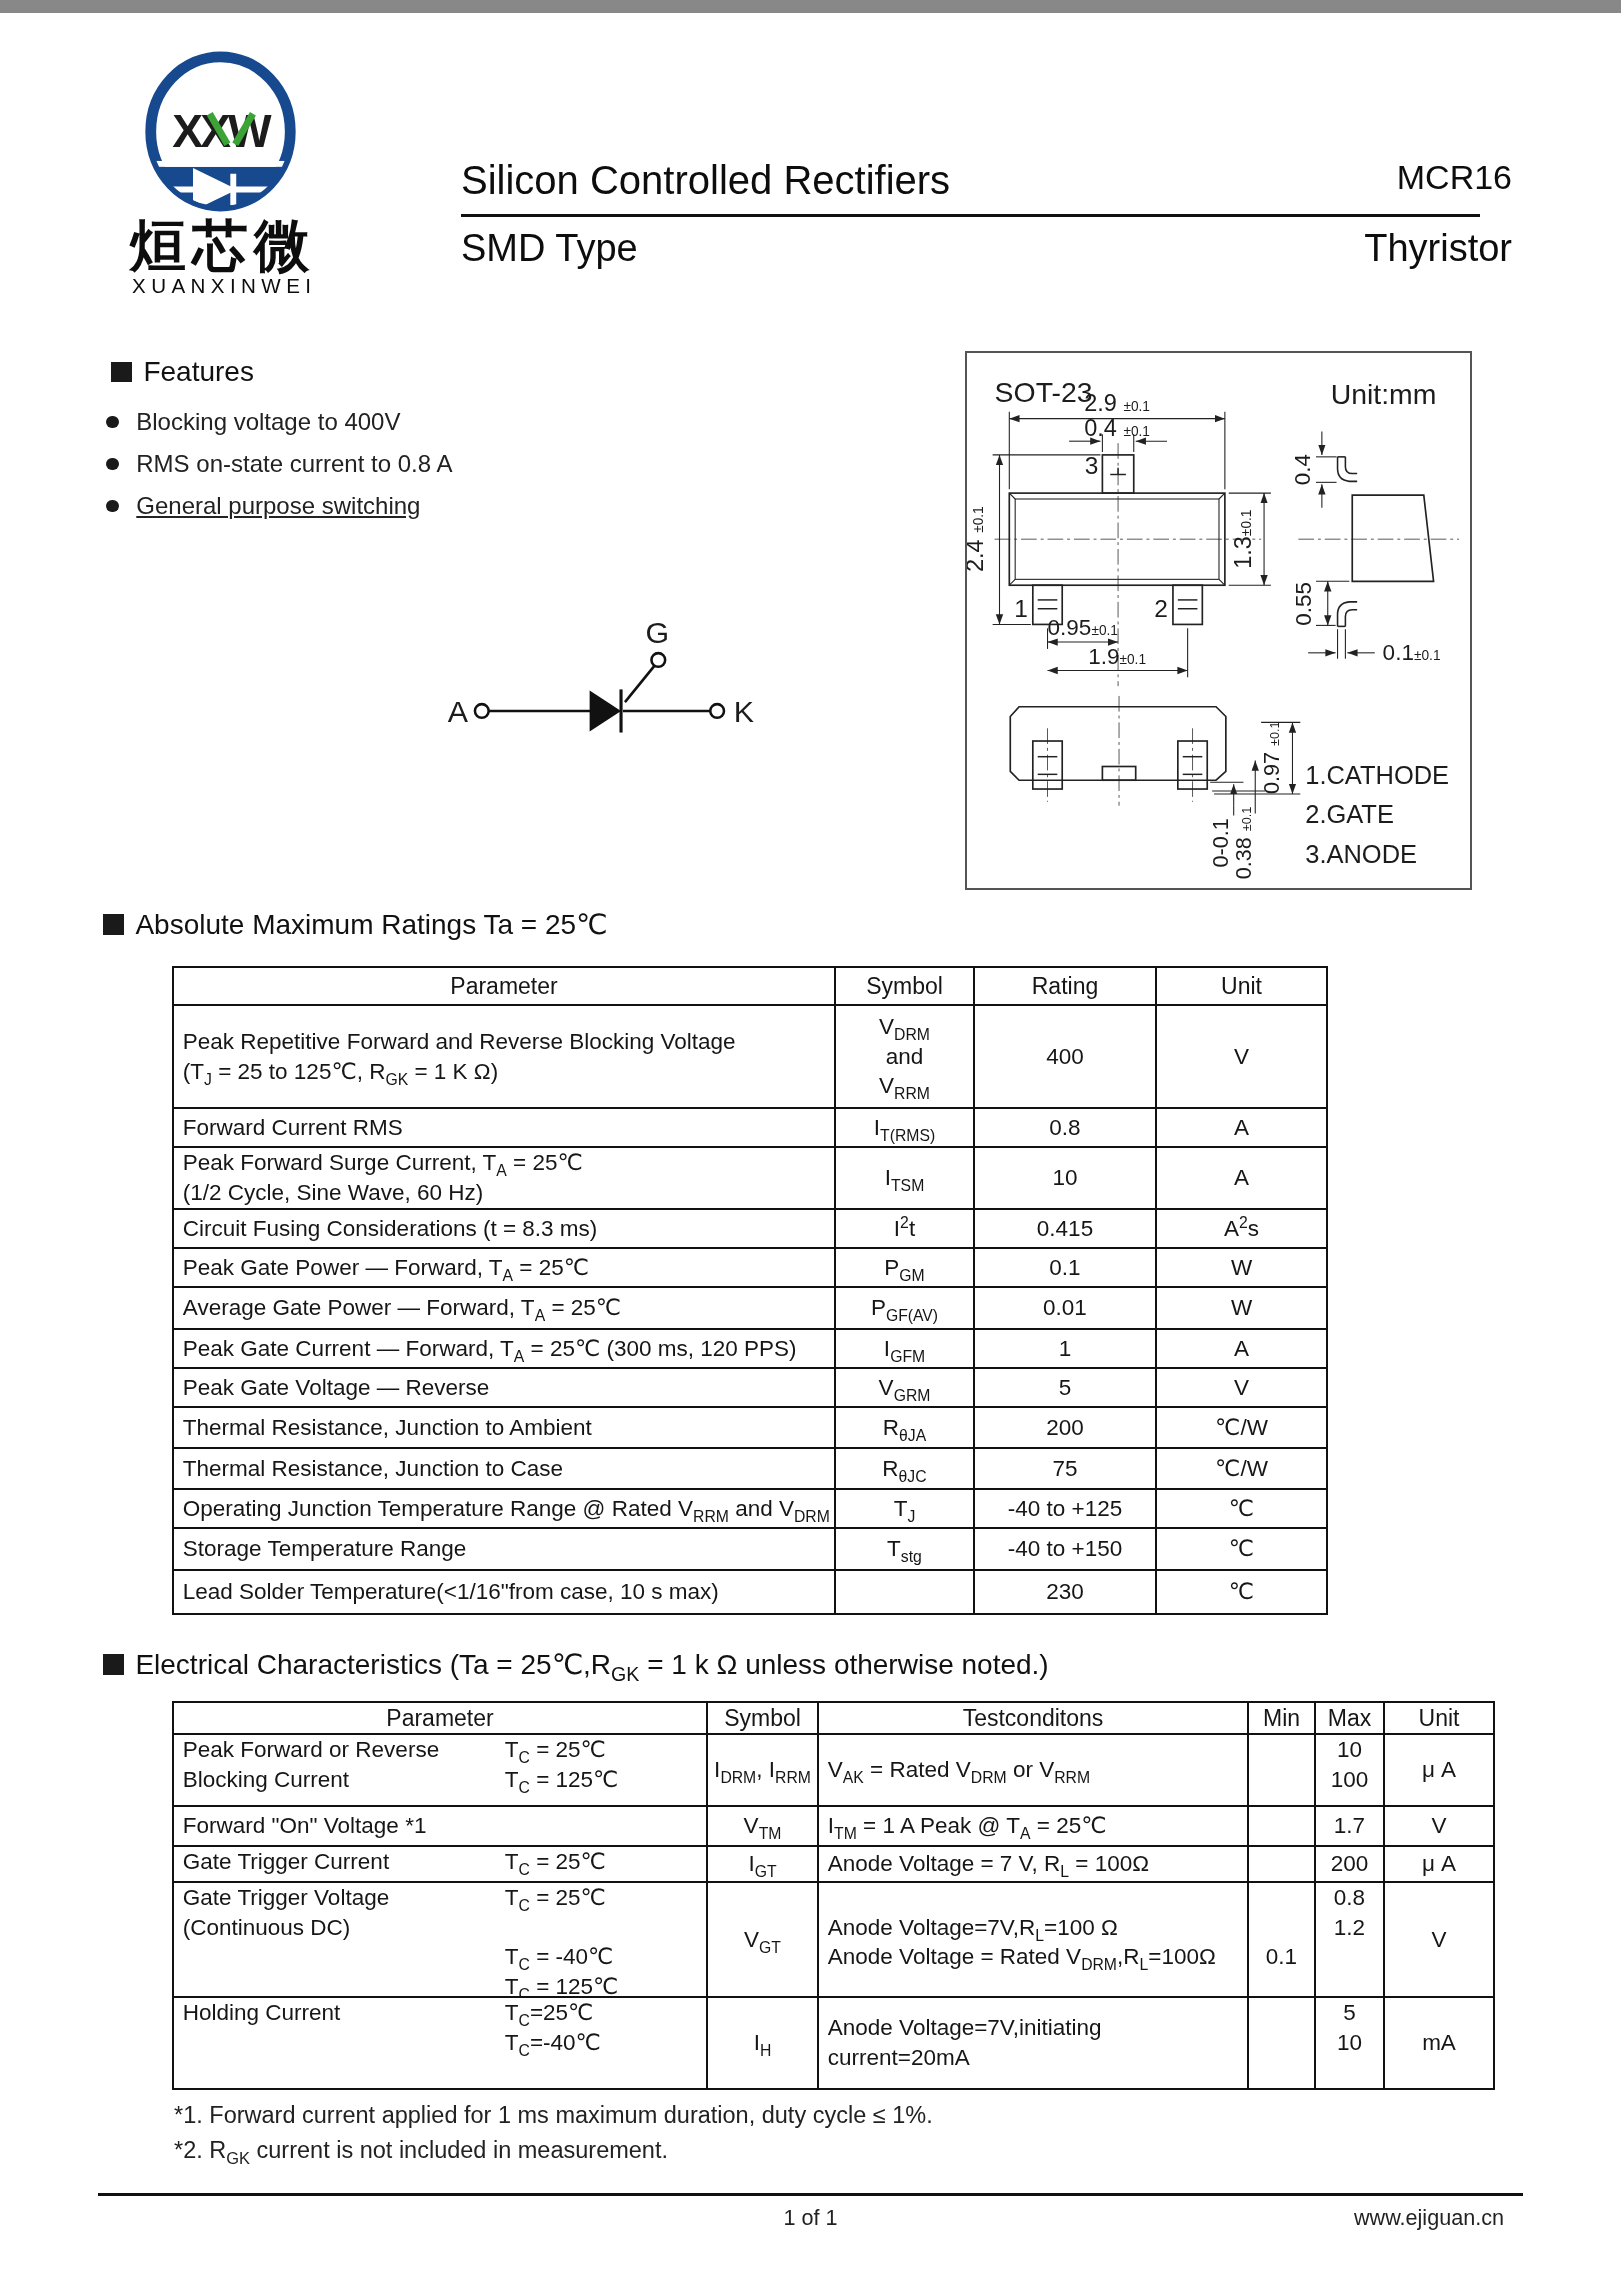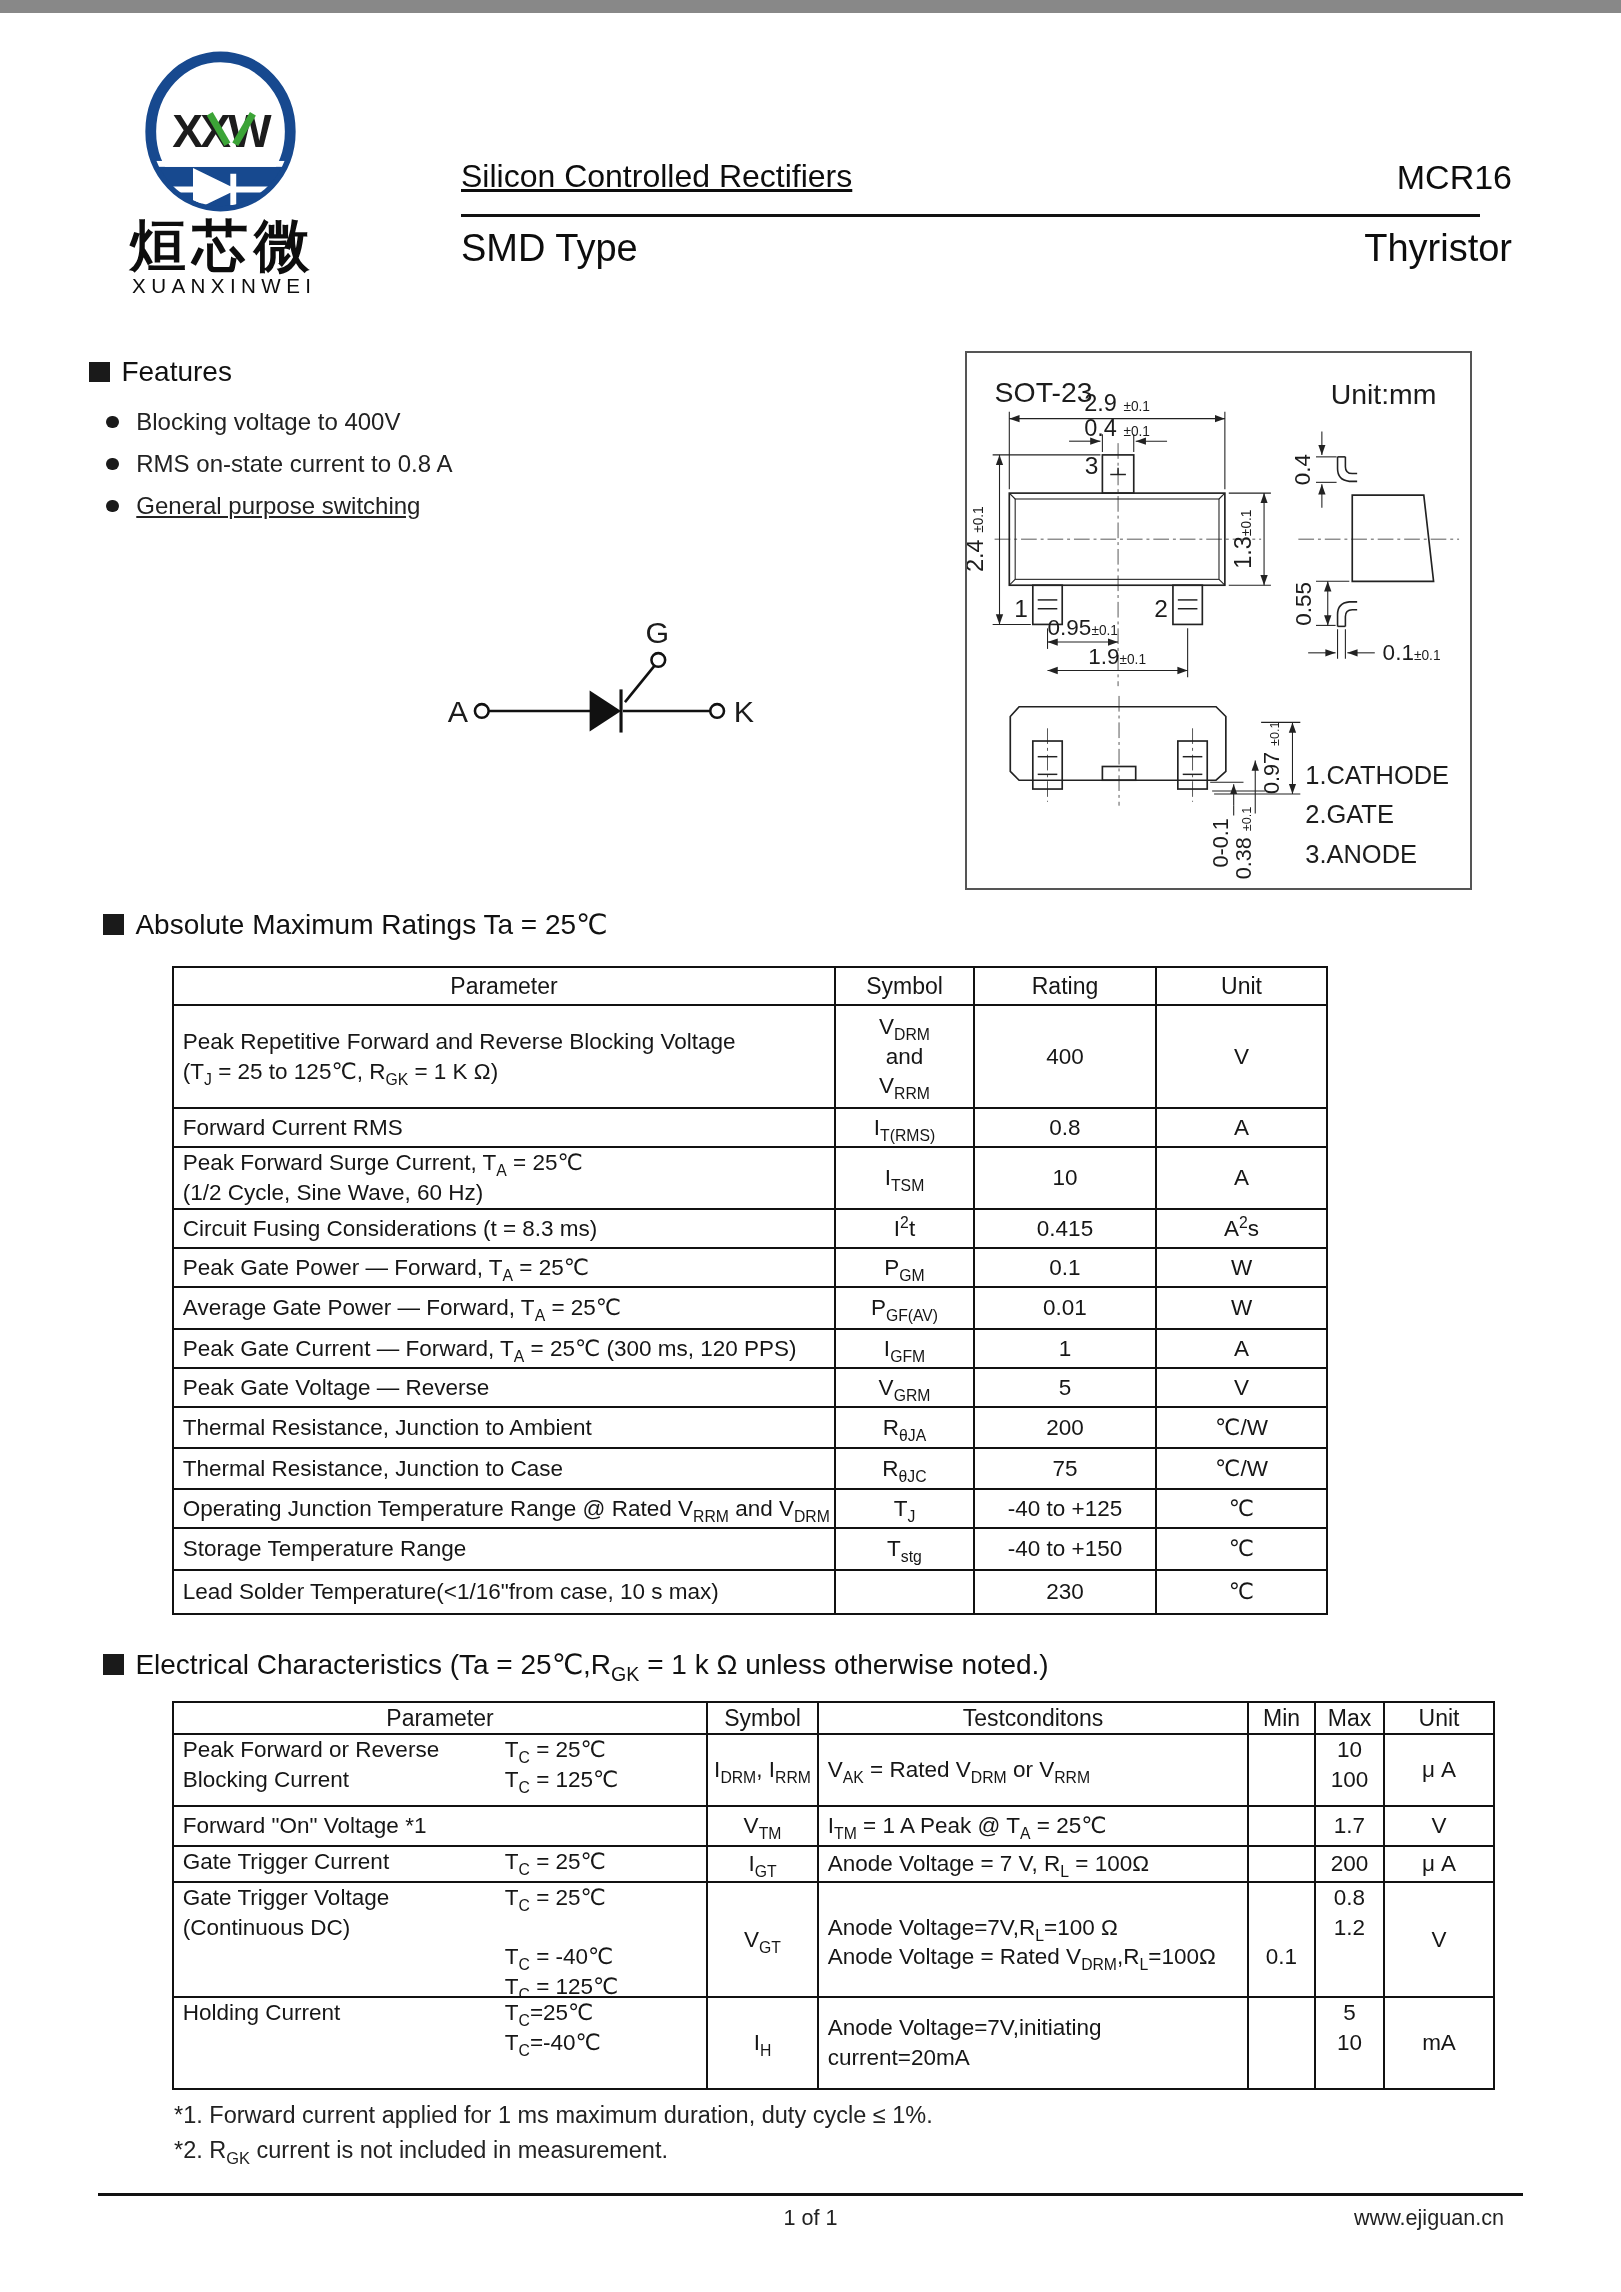--- a/index.html
+++ b/index.html
@@ -5,21 +5,21 @@
   html,body{margin:0;padding:0;background:#888;}
   .page{position:relative;width:1621px;height:2293px;background:#ffffff;margin:13px auto;
         font-family:"Liberation Sans","DejaVu Sans",sans-serif;color:#161616;overflow:hidden;padding-left:45px;}
   .abs{position:absolute;}
   sub{font-size:70%;line-height:0;}
   sup{font-size:70%;line-height:0;}
 
   
   .cn-name{font-size:56px;font-weight:bold;letter-spacing:5.9px;color:#0d0d0d;}
   .en-name{font-size:20.6px;letter-spacing:5.4px;color:#0d0d0d;}
-  .doc-title{font-size:32px;color:#0d0d0d;text-decoration:underline;}
+  .doc-title{font-size:40px;color:#0d0d0d;}
   .doc-part{font-size:34px;color:#0d0d0d;}
   .doc-sub{font-size:38px;color:#0d0d0d;}
   .hrule{background:#111;height:2.9px;}
 
   
   .sec-head{display:flex;align-items:center;font-size:28px;color:#111;}
   .sec-head .sq{width:20.6px;height:20.6px;background:#1a1a1a;margin-right:11.8px;flex:0 0 auto;}
 
   
   .feat{display:flex;align-items:center;font-size:24px;color:#222;}
@@ -79,21 +79,21 @@
   </svg>
   <div class="abs cn-name" style="left:130px;top:196px;">烜芯微</div>
   <div class="abs en-name" style="left:132px;top:261px;">XUANXINWEI</div>
 
   <div class="abs doc-title" style="left:461px;top:145px;">Silicon Controlled Rectifiers</div>
   <div class="abs doc-part" style="right:154px;top:145px;">MCR16</div>
   <div class="abs hrule" style="left:461px;top:201px;width:1019px;"></div>
   <div class="abs doc-sub" style="left:461px;top:214px;">SMD Type</div>
   <div class="abs doc-sub" style="right:154px;top:214px;">Thyristor</div>
 
-  <div class="abs sec-head" style="left:89px;top:343px;">
+  <div class="abs sec-head" style="left:111px;top:343px;">
     <span class="sq"></span>
     <span>Features</span>
   </div>
   <div class="abs feat" style="left:106px;top:395px;">
     <span class="dot"></span>
     <span>Blocking voltage to 400V</span>
   </div>
   <div class="abs feat" style="left:106px;top:437px;">
     <span class="dot"></span>
     <span>RMS on-state current to 0.8 A</span>

